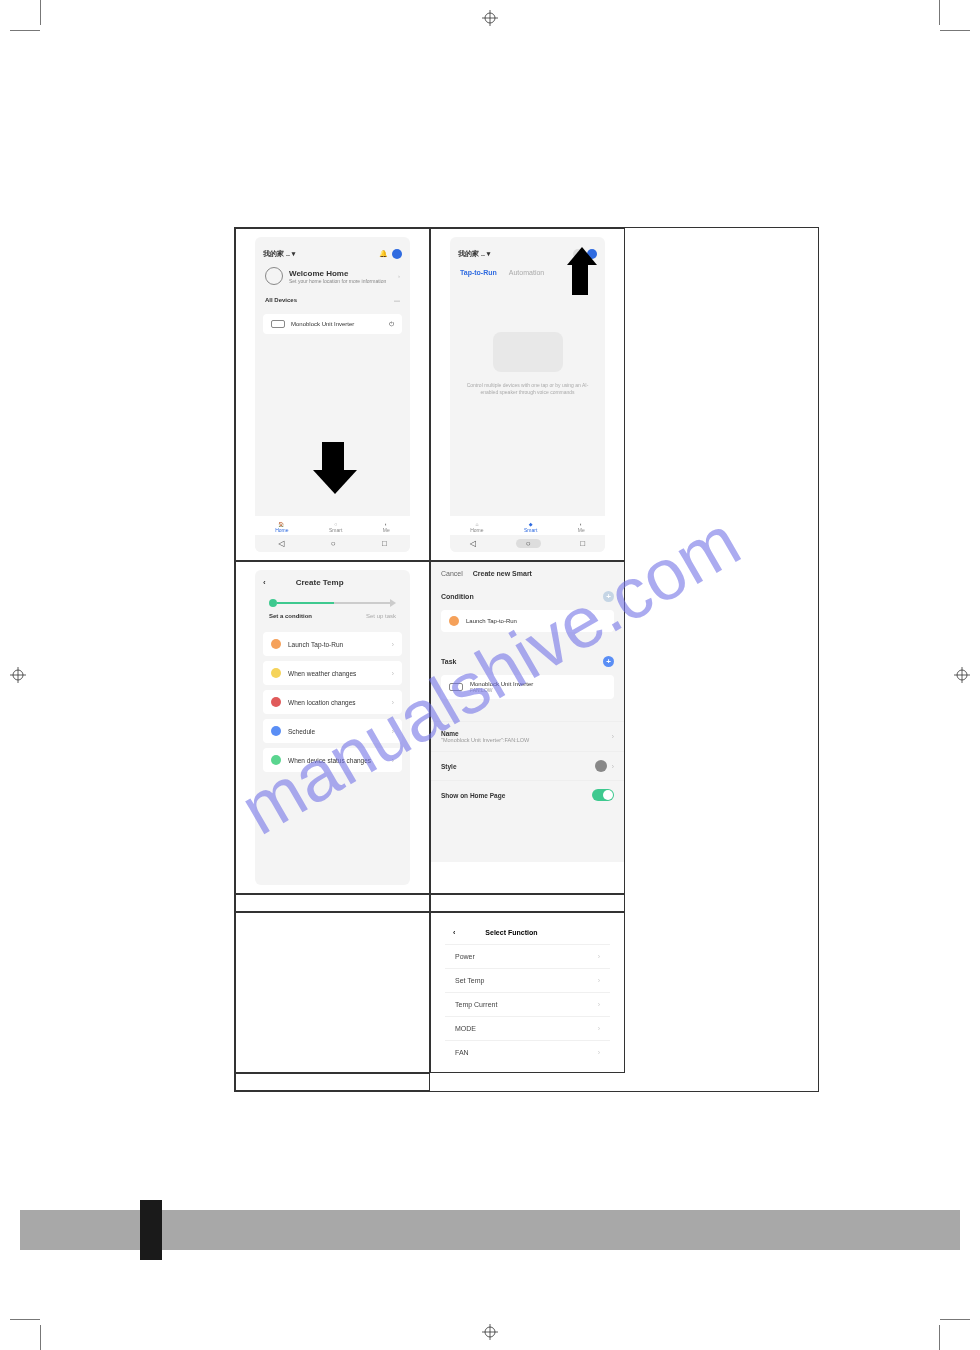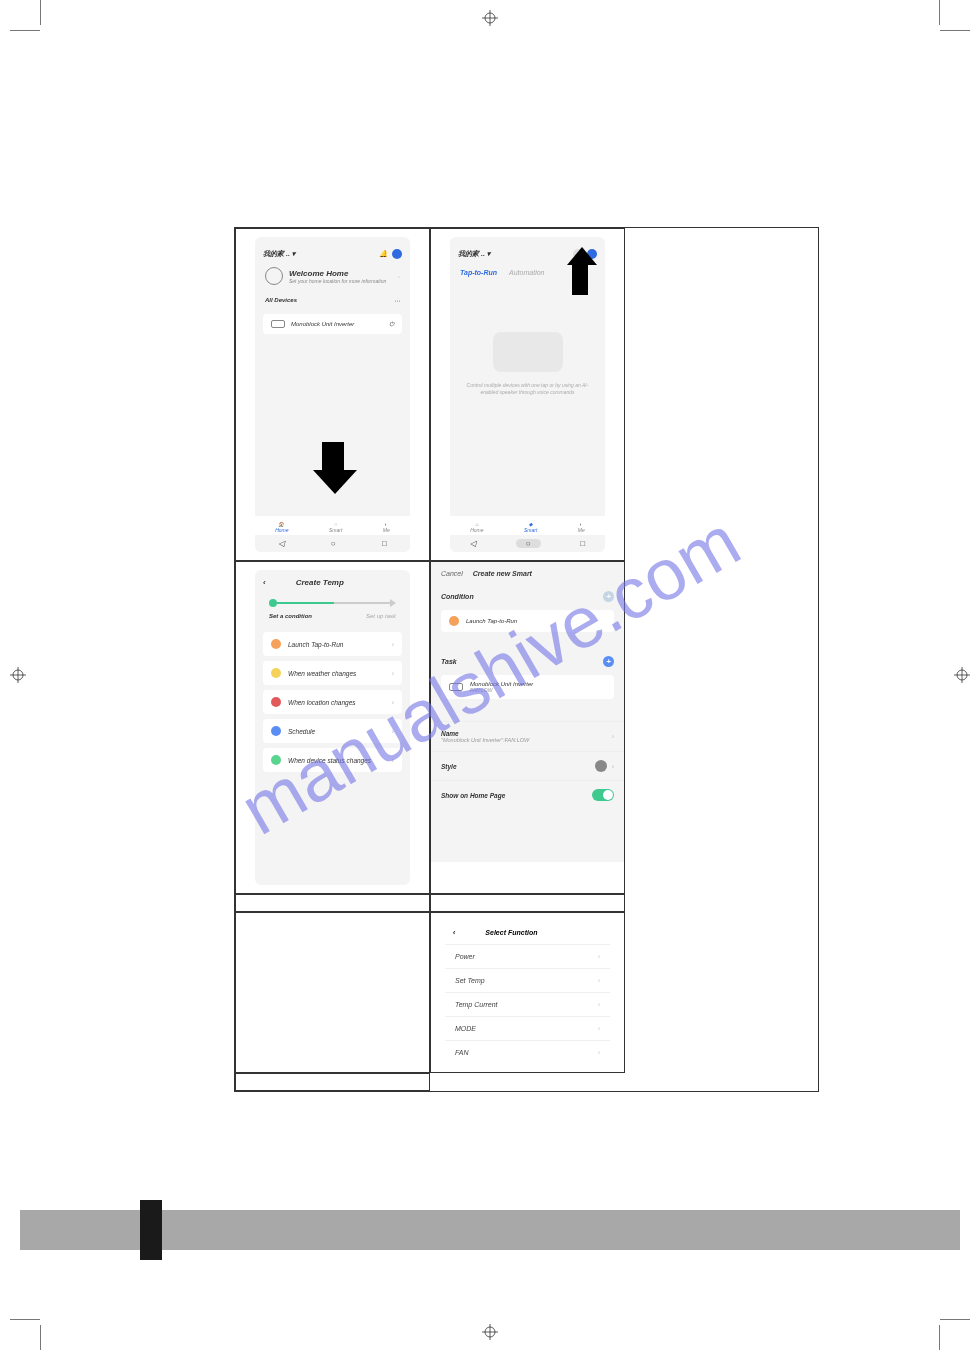--- a/index.html
+++ b/index.html
@@ -62,21 +62,20 @@
 
   .grid {
     position: absolute;
     left: 234px;
     top: 227px;
     width: 585px;
     border: 1px solid #333;
     display: flex;
     flex-wrap: wrap;
     background: #fff;
-    font-style: italic;
   }
   .cell {
     border: 0.5px solid #333;
     width: 195px;
     padding: 8px 4px;
     display: flex;
     justify-content: center;
     align-items: flex-start;
     background: #fff;
     position: relative;

